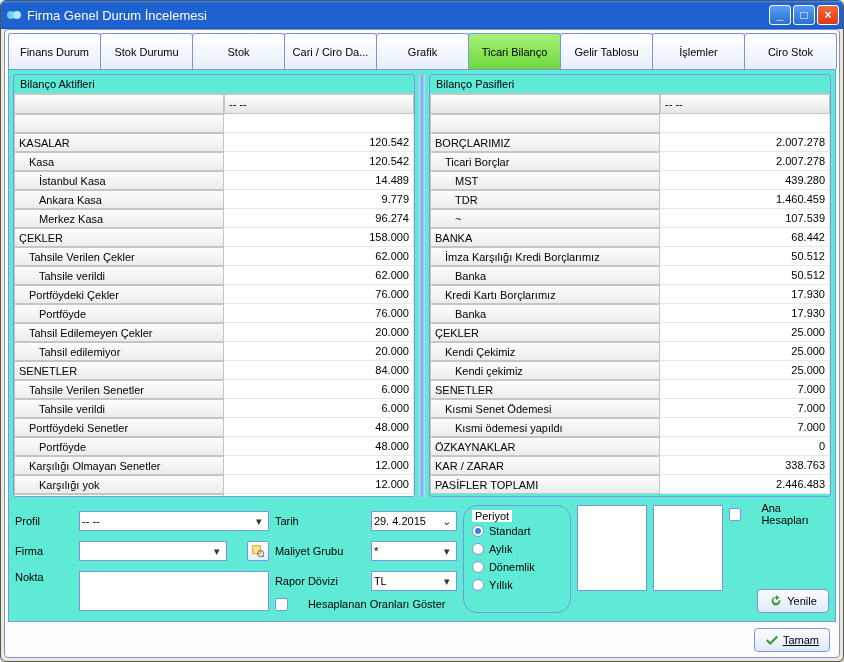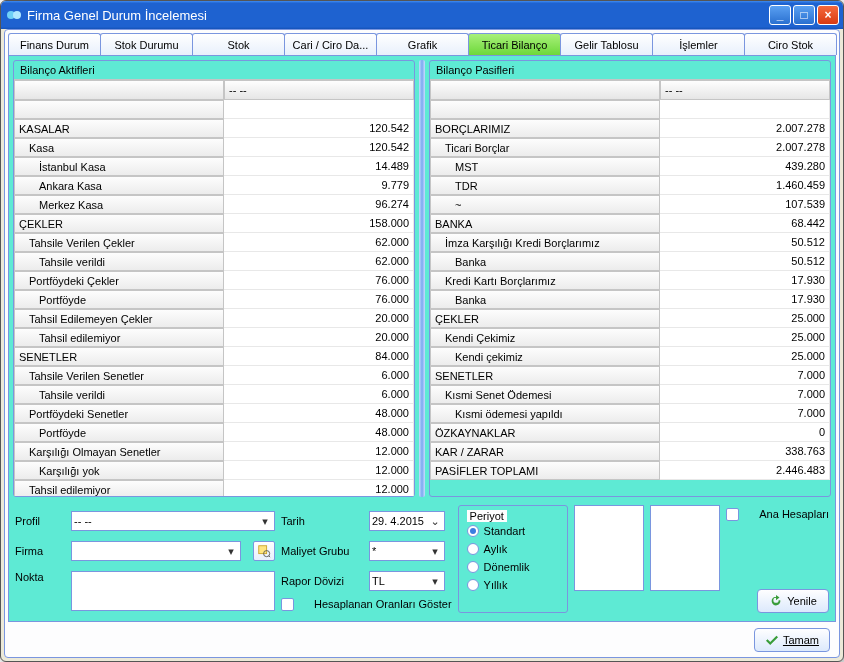--- a/index.html
+++ b/index.html
@@ -12,21 +12,21 @@
 .titlebar .icon-slot { width: 18px; height: 18px; margin-right: 4px; display:flex; align-items:center; justify-content:center; }
 .titlebar .title { flex: 1; font-size: 13px; }
 .titlebar .winbtns { display: flex; gap: 2px; }
 .titlebar .winbtn { width: 22px; height: 20px; border: 1px solid #fff; border-radius: 3px; background: linear-gradient(to bottom,#5aa0f2,#2a70d0); display:flex; align-items:center; justify-content:center; font-weight:bold; font-size:12px; cursor:pointer; }
 .titlebar .winbtn.close { background: linear-gradient(to bottom,#f5693c,#d93b12); }
 
 
 .client { position:absolute; top:28px; left:3px; right:3px; bottom:3px; border:1px solid #7a96df; background:#fdfdfe; border-radius:4px; padding:3px; display:flex; flex-direction:column; }
 
 
-.tabbar { display:flex; height:22px; }
+.tabbar { display:flex; height:36px; }
 .tab { flex:1; border:1px solid #7a96df; border-bottom:none; margin-right:-1px; background: linear-gradient(to bottom,#fff,#e8f0fc); display:flex; align-items:center; justify-content:center; border-radius:3px 3px 0 0; font-size:11px; cursor:pointer; }
 .tab.active { background: linear-gradient(to bottom,#a8f07a,#6dd83a); font-weight:normal; }
 
 .tabcontent { flex:1; border:1px solid #7a96df; background:#5eead4; padding:4px; display:flex; flex-direction:column; gap:4px; overflow:hidden; }
 
 
 .panels { flex:1; display:flex; gap:4px; min-height:0; }
 .panel { flex:1; border:1px solid #7a96df; border-radius:3px; display:flex; flex-direction:column; min-height:0; }
 .panel-title { padding:3px 6px; font-size:11px; }
 .panel-splitter { width:6px; background: linear-gradient(to right,#c9ddff,#7aa8f0,#c9ddff); border-radius:2px; cursor:col-resize; }
@@ -42,34 +42,34 @@
 .indent-1 { padding-left: 14px !important; }
 .indent-2 { padding-left: 24px !important; }
 
 .grid::-webkit-scrollbar { width:16px; }
 .grid::-webkit-scrollbar-track { background:#e9e9e9; border:1px solid #c5c5c5; }
 .grid::-webkit-scrollbar-thumb { background: linear-gradient(to right,#d6e6ff,#9dbef5,#d6e6ff); border:1px solid #7aa8e0; border-radius:2px; }
 
 
 .bottom { display:flex; gap:6px; padding:4px 2px; }
 .formcol { display:flex; flex-direction:column; gap:4px; }
-.formrow { display:flex; align-items:center; gap:12px; height:20px;margin-top:6px; }
+.formrow { display:flex; align-items:center; gap:20px; height:20px;margin-top:6px; }
 .formrow label { width:44px; font-size:11px; }
 .combo, .txt { border:1px solid #7a96df; height:20px; background:#fff; font-size:11px; padding:0 2px; }
 .combo { display:flex; align-items:center; }
 .combo .drop { margin-left:auto; width:14px; text-align:center; color:#333; cursor:pointer; }
 .iconbtn { width:22px; height:20px; border:1px solid #7a96df; background:linear-gradient(to bottom,#fefefe,#e8f0fc); border-radius:2px; display:flex; align-items:center; justify-content:center; cursor:pointer; }
 
 .col2 { }
 .col2 label { width:76px; }
-.col2 .combo, .col2 .txt { width:76px; }
+.col2 .combo, .col2 .txt { width:86px; }
 .chk { display:flex; align-items:center; gap:20px; height:18px; }
 .chkbox { width:13px; height:13px; border:1px solid #7a96df; background:#fff; border-radius:2px; }
 
-.periodbox { border:1px solid #7a96df; border-radius:3px; padding:4px 8px 4px 8px; width:110px; }
+.periodbox { border:1px solid #7a96df; border-radius:14px; padding:4px 8px 4px 8px; width:110px; }
 .periodbox .legend { font-size:11px; margin-top:-10px; background:#fdfdfe; display:inline-block; padding:0 3px; }
 .radio { display:flex; align-items:center; gap:5px; height:18px; }
 .radiodot { width:12px; height:12px; border:1px solid #7a96df; border-radius:50%; background:#fff; display:flex; align-items:center; justify-content:center; }
 .radiodot.checked::after { content:''; width:6px; height:6px; border-radius:50%; background:#3b7de0; }
 
 .listboxes { display:flex; gap:6px; }
 .listbox { width:70px; height:86px; border:1px solid #7a96df; background:#fff; }
 
 .rightcol { margin-left:auto; display:flex; flex-direction:column; gap:6px; align-items:flex-end; }
 .btn { height:24px; min-width:72px; border:1px solid #7a96df; border-radius:4px; background: linear-gradient(to bottom,#fefeff,#dce9fc); display:flex; align-items:center; justify-content:center; gap:4px; font-size:11px; cursor:pointer; padding: 0 10px; }

